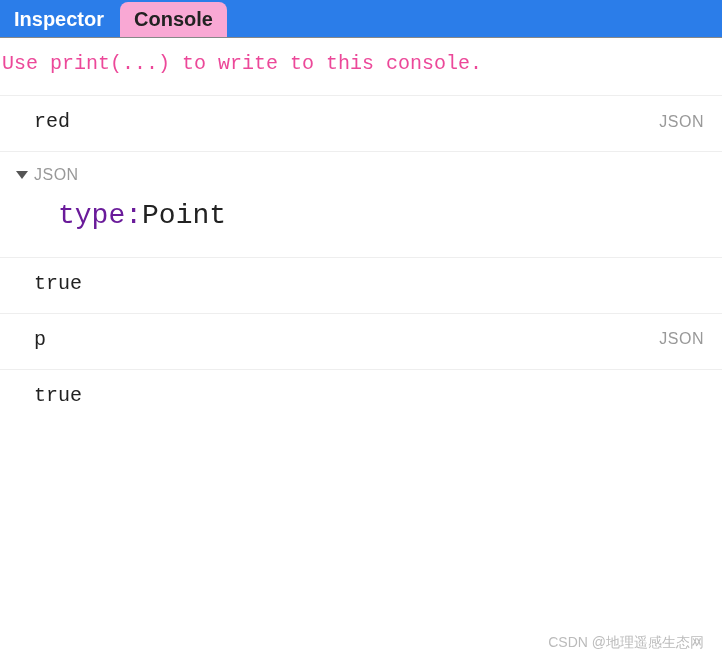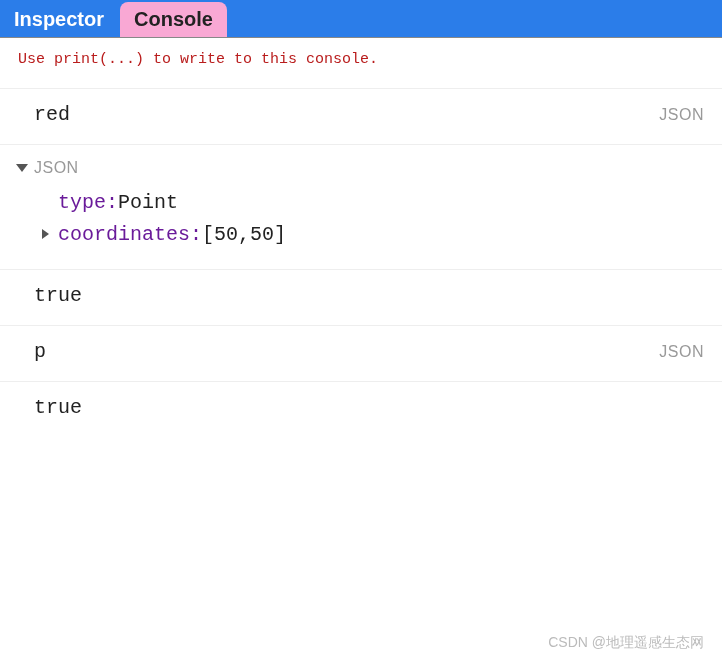--- a/index.html
+++ b/index.html
@@ -31,23 +31,23 @@
       cursor: pointer;
       border-radius: 8px 8px 0 0;
       margin-right: 2px;
       margin-top: 2px;
     }
     .tab.active {
       background: #f9a8d4;
       color: #222;
     }
     .hint {
-      padding: 12px 18px 18px 18px;
-      font-size: 15px;
-      color: #b91c1c;
+      padding: 12px 18px 18px 2px;
+      font-size: 20px;
+      color: #ec4899;
       border-bottom: 1px solid #eee;
       line-height: 1.35;
     }
     .entry {
       border-bottom: 1px solid #eee;
       padding: 14px 18px 18px 34px;
       position: relative;
     }
     .entry-line {
       display: flex;
@@ -78,21 +78,21 @@
       border-right: 6px solid transparent;
       border-top: 8px solid #555;
     }
     .details {
       margin-top: 10px;
       padding-left: 24px;
     }
     .kv-row {
       position: relative;
       line-height: 1.6;
-      font-size: 20px;
+      font-size: 28px;
     }
     .kv-row .mini-toggle {
       position: absolute;
       left: -16px;
       top: 10px;
       width: 0;
       height: 0;
       border-top: 5px solid transparent;
       border-bottom: 5px solid transparent;
       border-left: 7px solid #555;
@@ -135,24 +135,20 @@
 
 <div class="entry">
   <div class="expand-toggle open"></div>
   <div class="entry-line">
     <span class="json-label">JSON</span>
   </div>
   <div class="details">
     <div class="kv-row">
       <span class="kv-key">type</span><span class="kv-sep">:</span><span class="kv-val">Point</span>
     </div>
-    <div class="kv-row">
-      <div class="mini-toggle"></div>
-      <span class="kv-key">coordinates</span><span class="kv-sep">:</span><span class="kv-val">[50,50]</span>
-    </div>
   </div>
 </div>
 
 <div class="entry">
   <div class="entry-line">
     <span class="entry-value">true</span>
     <span></span>
   </div>
 </div>
 

